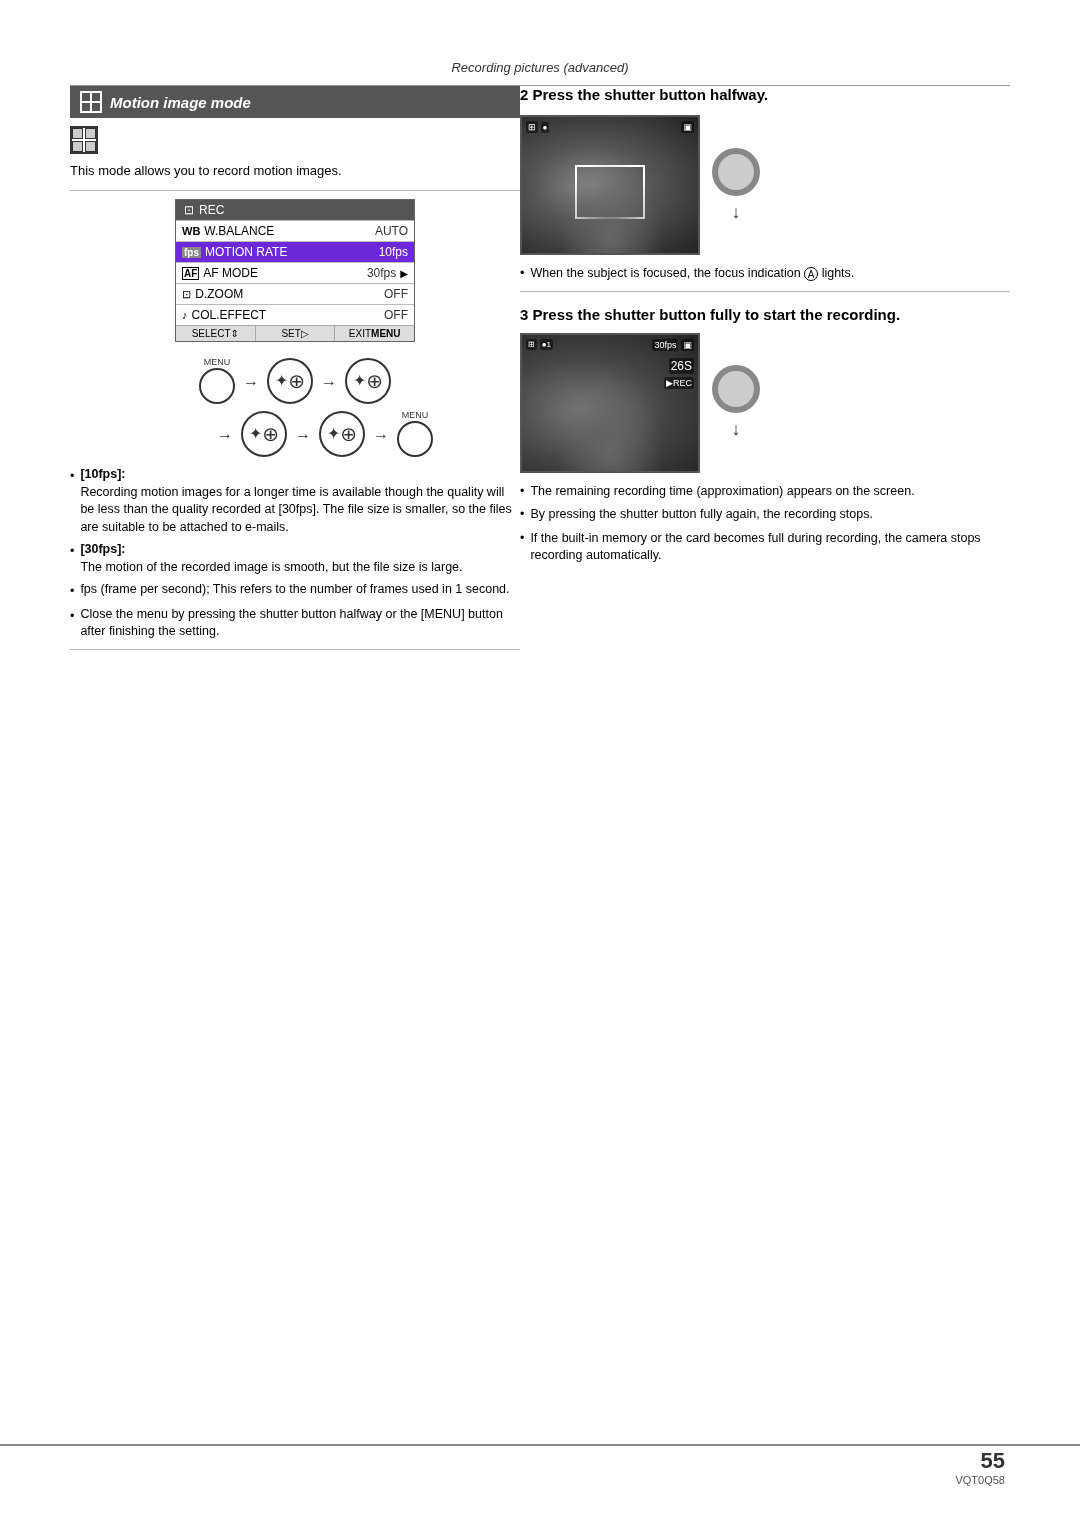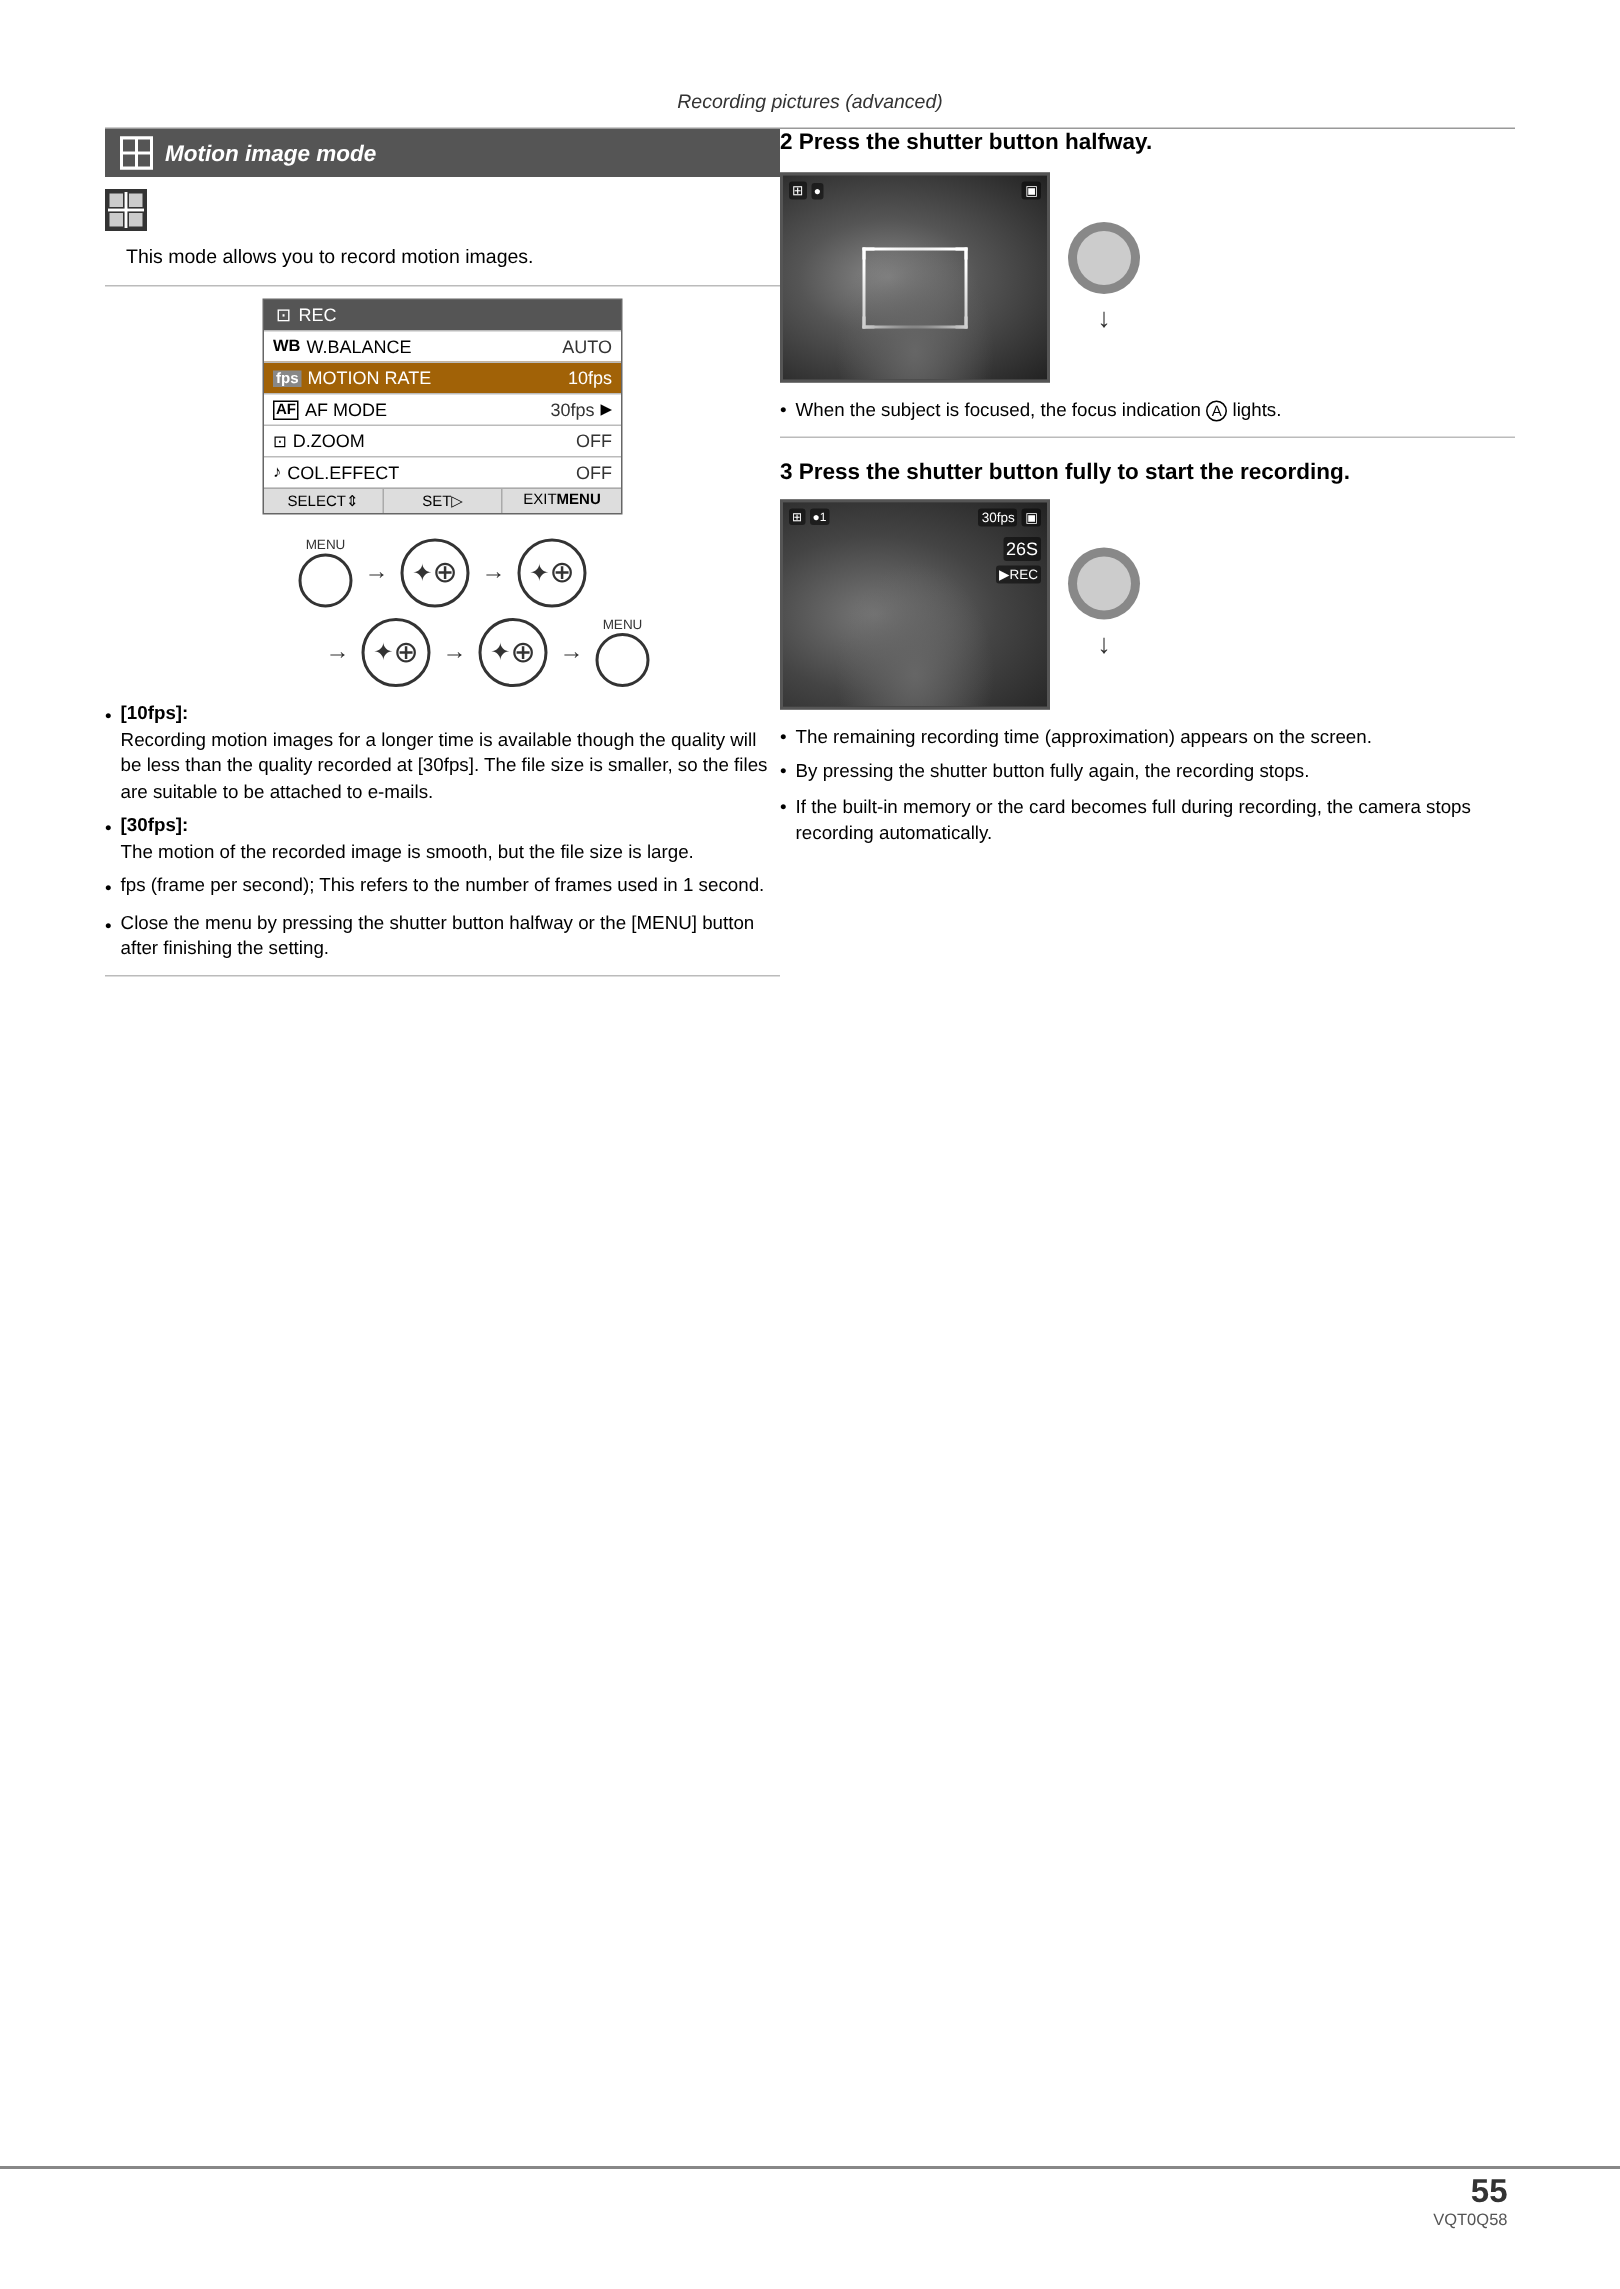--- a/index.html
+++ b/index.html
@@ -97,21 +97,21 @@
       background: #fff;
     }
 
     .small-grid-icon-cell {
       background: #ccc;
       border: 1px solid #333;
     }
 
     .description-text {
       font-size: 13px;
-      margin: 6px 0 10px 14px;
+      margin: 6px 0 10px 0;
       line-height: 1.4;
     }
 
     .section-divider {
       border: none;
       border-top: 1px solid #bbb;
       margin: 8px 0;
     }
 
     
@@ -141,21 +141,21 @@
 
     .menu-row {
       display: flex;
       align-items: center;
       border-top: 1px solid #bbb;
       padding: 3px 6px;
       gap: 4px;
     }
 
     .menu-row.highlighted {
-      background: #a16207;
+      background: #6d28d9;
       color: #fff;
     }
 
     .menu-row-label {
       flex: 1;
       font-size: 12px;
     }
 
     .menu-row-value {
       font-size: 12px;

